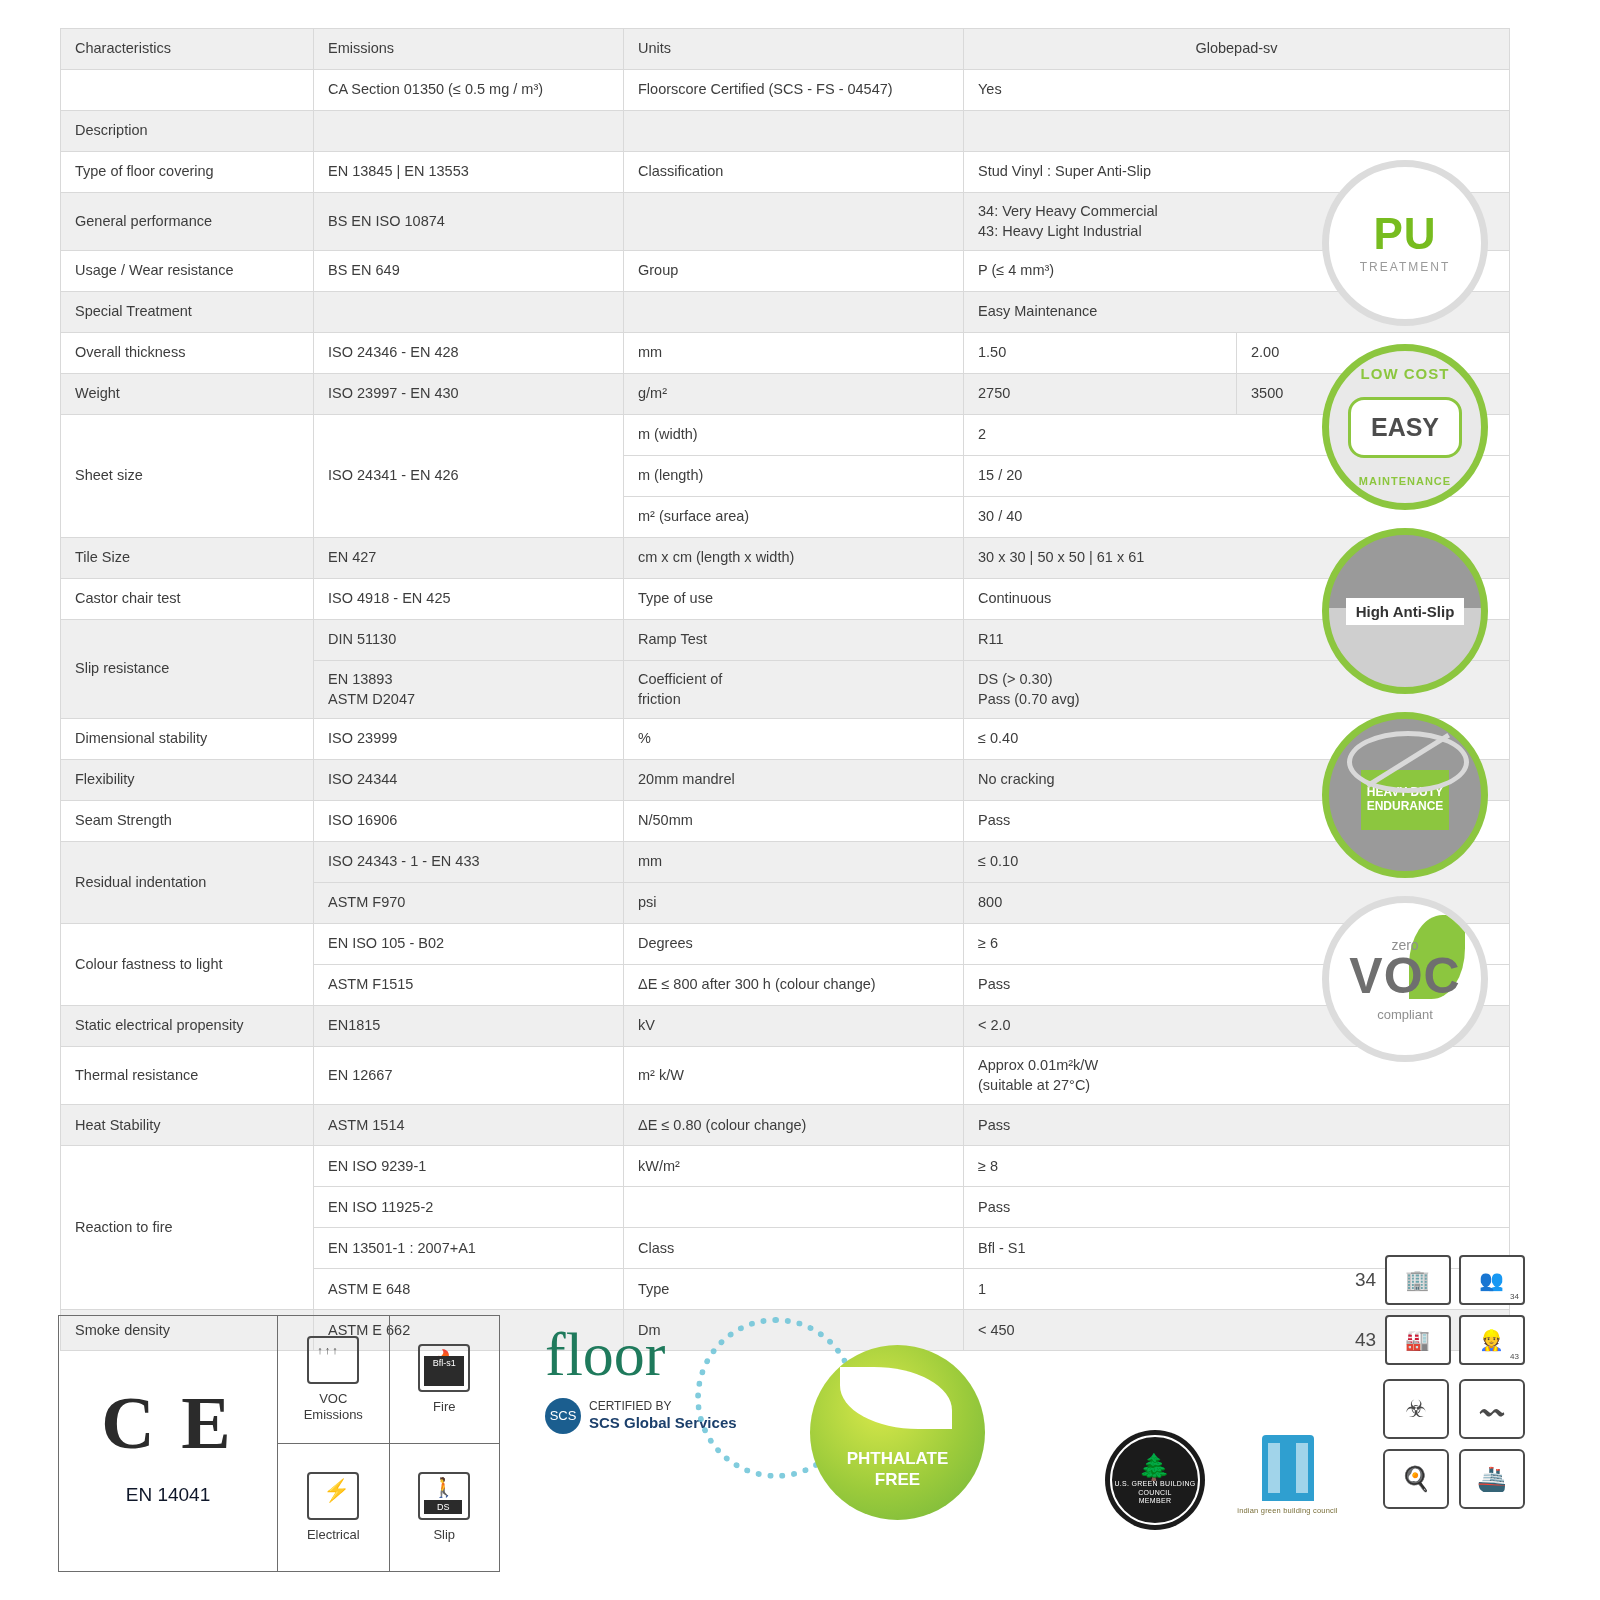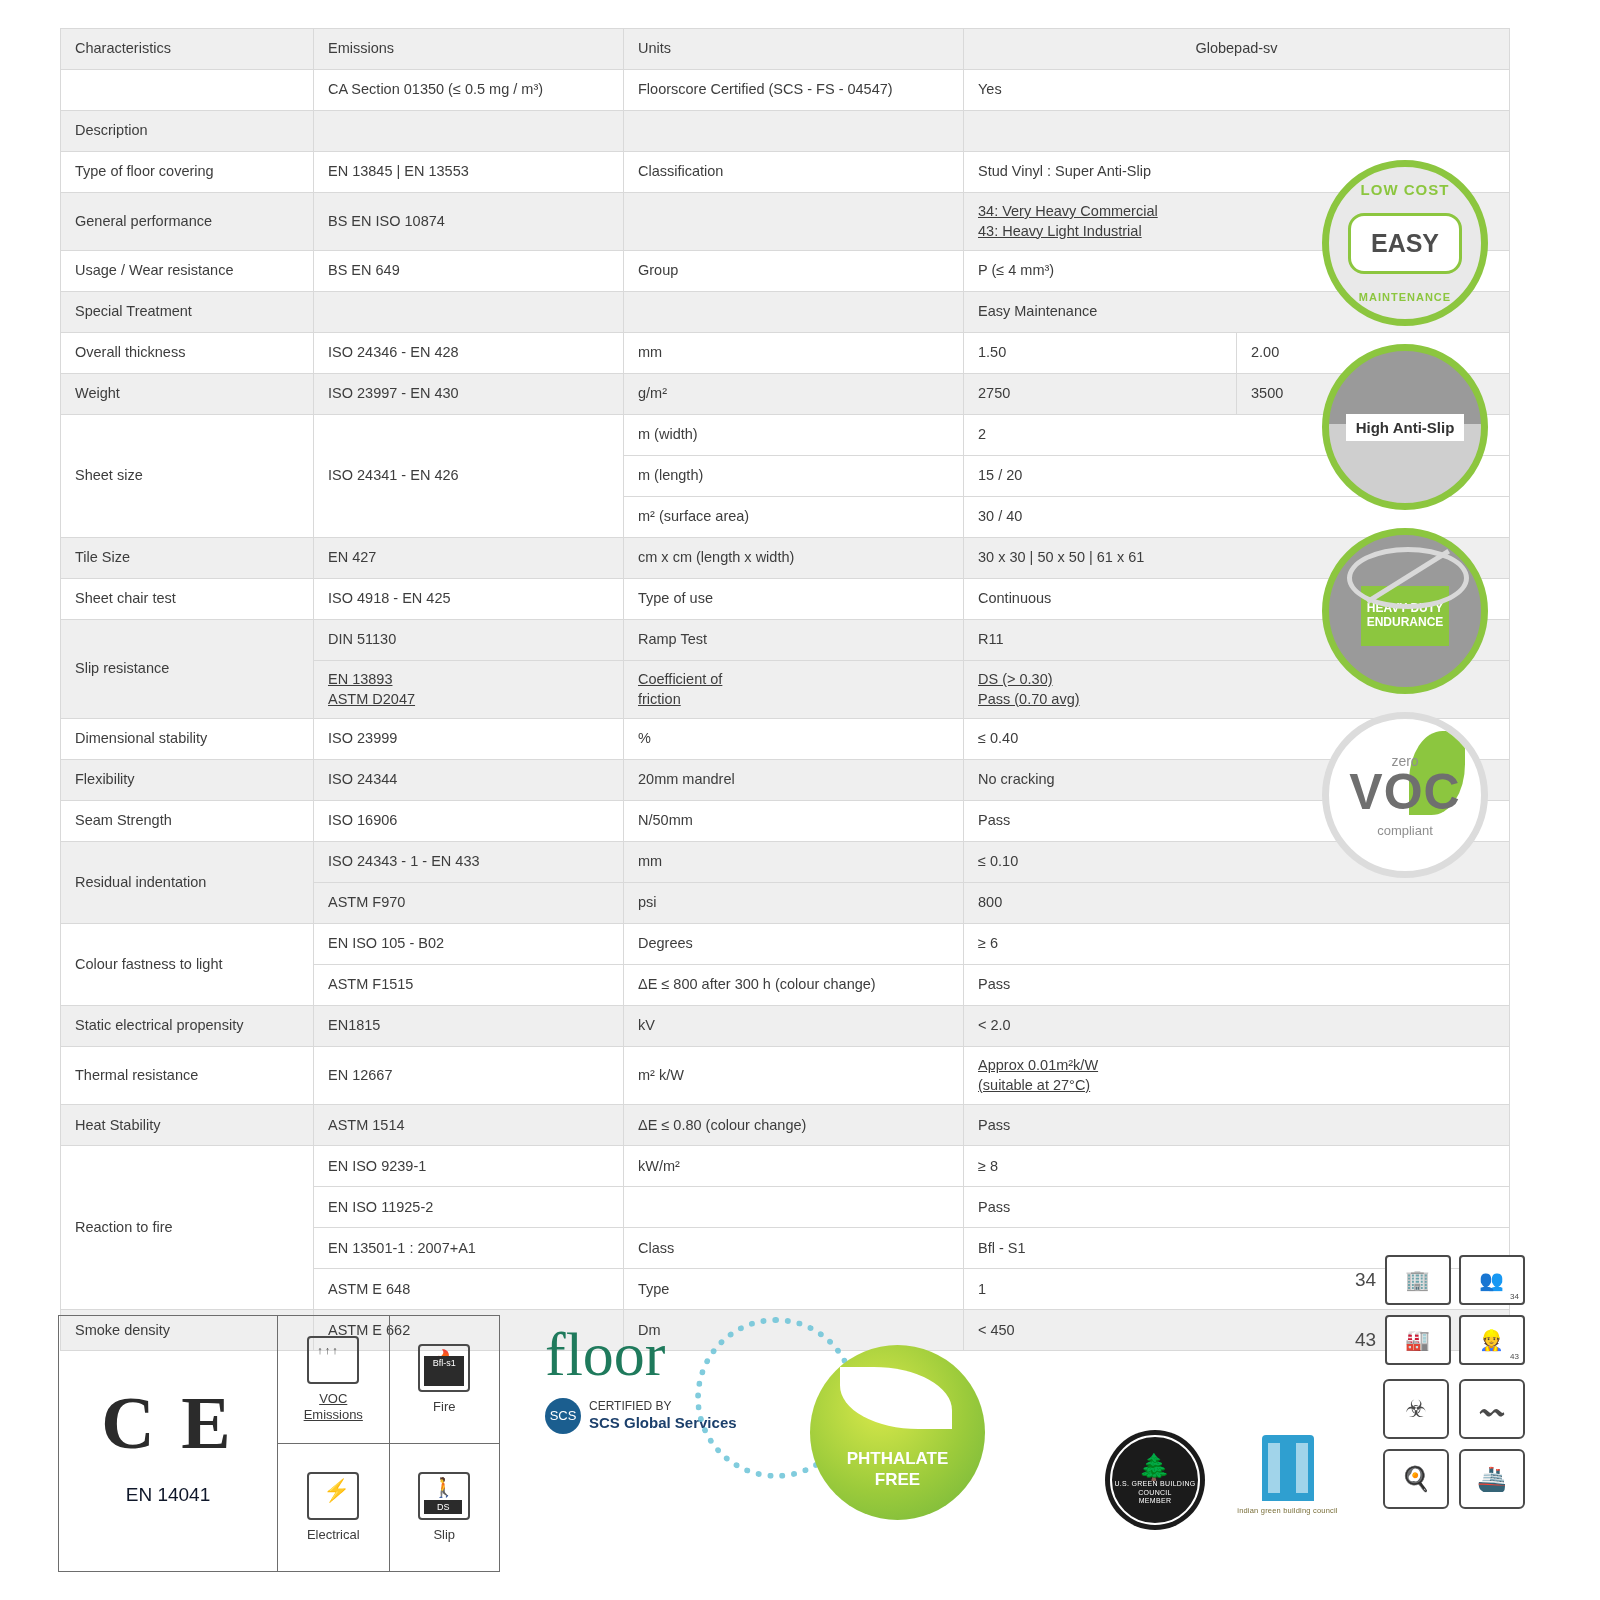--- a/index.html
+++ b/index.html
@@ -51,21 +51,21 @@
   tr.plain td { background: #ffffff; }
 
   .hdr td {
     background: #efefef;
     font-size: 15px;
     color: #3d3d3d;
     padding-top: 13px;
     padding-bottom: 13px;
   }
   .hdr td.ctr { text-align: center; }
-  .nowrapline { white-space: pre-line; text-decoration: underline; }
+  .nowrapline { white-space: pre-line; }
 
   
   .badges {
     position: absolute;
     left: 1322px;
     top: 160px;
     width: 180px;
   }
   .badge {
     width: 152px;
@@ -370,21 +370,21 @@
         </tr>
 
         <tr class="shade">
           <td>Tile Size</td>
           <td>EN 427</td>
           <td>cm x cm  (length x width)</td>
           <td colspan="2">30 x 30 | 50 x 50 | 61 x 61</td>
         </tr>
 
         <tr class="plain">
-          <td>Sheet chair test</td>
+          <td>Castor chair test</td>
           <td>ISO 4918 - EN 425</td>
           <td>Type of use</td>
           <td colspan="2">Continuous</td>
         </tr>
 
         <tr class="shade">
           <td rowspan="2">Slip resistance</td>
           <td>DIN 51130</td>
           <td>Ramp Test</td>
           <td colspan="2">R11</td>
@@ -492,20 +492,24 @@
           <td>ASTM E 662</td>
           <td>Dm</td>
           <td colspan="2">&lt; 450</td>
         </tr>
       </tbody>
     </table>
   </div>
 
   <div class="badges">
 
+    <div class="badge b-pu">
+      <div class="pu-txt">PU</div>
+      <div class="pu-sub">TREATMENT</div>
+    </div>
 
     <div class="badge b-easy">
       <div class="arc-top">LOW COST</div>
       <div class="easy-pill">EASY</div>
       <div class="arc-bot">MAINTENANCE</div>
     </div>
 
     <div class="badge b-slip">
       <div class="slip-pill">High Anti-Slip</div>
     </div>

